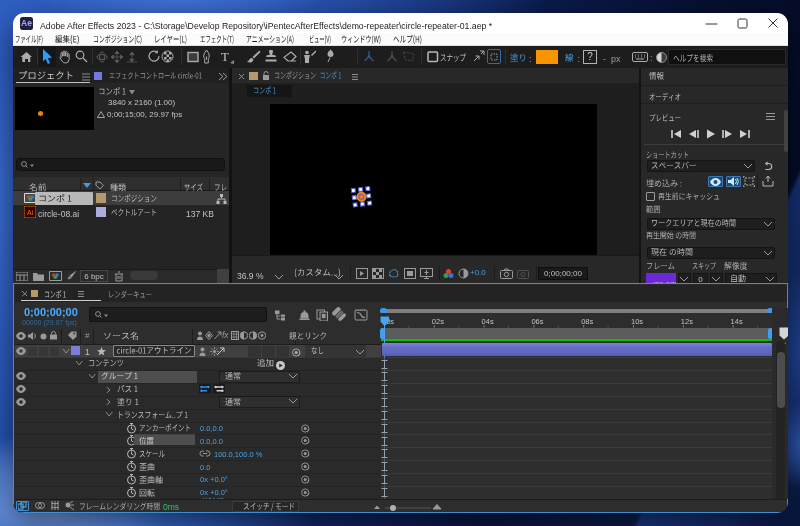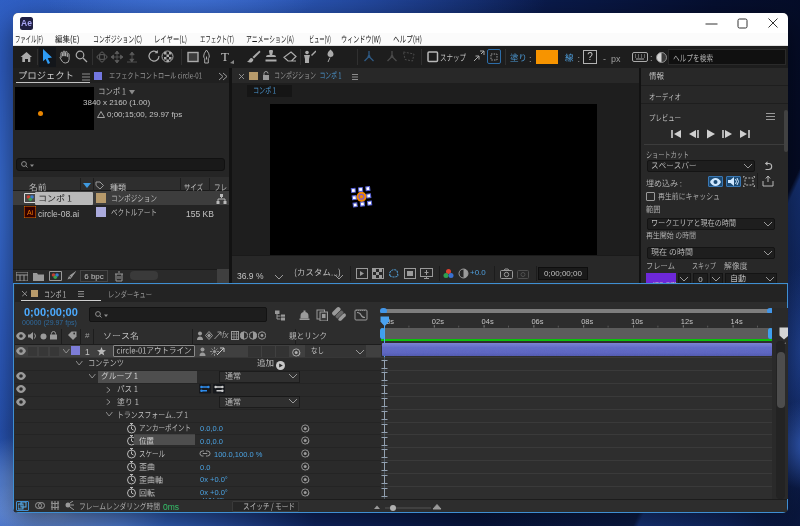--- a/index.html
+++ b/index.html
@@ -9,26 +9,27 @@
 radial-gradient(70px 60px at 810px 445px, rgba(65,115,225,.75), rgba(65,115,225,0) 75%),
 radial-gradient(55px 110px at 802px 350px, rgba(50,95,195,.45), rgba(50,95,195,0) 75%),
 radial-gradient(200px 90px at 180px -20px, rgba(90,140,240,.5), rgba(90,140,240,0) 72%),
 linear-gradient(115deg, rgba(0,0,0,0) 84%, rgba(35,80,180,.55) 84.5%, rgba(25,60,150,.45) 93%, rgba(10,25,70,.6) 99%),
 radial-gradient(260px 160px at 120px 526px, rgba(70,130,235,.8), rgba(70,130,235,0) 75%),
 radial-gradient(420px 300px at -40px 200px, #3a6fd4 0%, #2f5ec4 45%, rgba(47,94,196,0) 78%),
 radial-gradient(500px 380px at 180px -60px, #3466cc 0%, rgba(40,80,190,0) 75%),
 radial-gradient(360px 260px at 690px 420px, rgba(40,90,200,.5), rgba(40,90,200,0) 70%),
 linear-gradient(100deg, #2c5cc0 0%, #1d3f96 28%, #122a6e 45%, #0a1a4a 62%, #060f30 80%, #040a20 100%);
 }
-.win{position:absolute;left:13px;top:13px;width:775px;height:500px;border-radius:5px;overflow:hidden;background:#121212;box-shadow:0 10px 30px rgba(0,0,0,.55)}
+.win{position:absolute;left:13px;top:13px;width:775px;height:500px;border-radius:11px;overflow:hidden;background:#121212;box-shadow:0 10px 30px rgba(0,0,0,.55)}
 div{line-height:1}
 </style></head><body>
 <div class="win">
     <div style="position:absolute;left:0px;top:0px;width:775px;height:20px;background:#ffffff"></div>
 <div style="position:absolute;left:7px;top:3.5px;width:13px;height:13px;background:#1f1f41;border-radius:2.5px;color:#a8a5f5;font-size:8.5px;font-weight:bold;text-align:center;line-height:13px">Ae</div>
+<div style="position:absolute;left:27px;top:9.3px;font-size:8.7px;color:#1c1c1c;font-weight:normal;white-space:pre;line-height:1;">Adobe After Effects 2023 - C:\Storage\Develop Repository\iPentecAfterEffects\demo-repeater\circle-repeater-01.aep *</div>
 <svg style="position:absolute;left:692px;top:7px;" width="13" height="8" viewBox="0 0 13 8">
       <path d="M.5 4h12" stroke="#333" stroke-width="1" fill="none"></path>
     </svg>
 <svg style="position:absolute;left:724px;top:5px;" width="11" height="11" viewBox="0 0 11 11">
       <rect x="1" y="1" width="9" height="9" rx="1.5" stroke="#333" fill="none"></rect>
     </svg>
 <svg style="position:absolute;left:755px;top:5px;" width="10" height="10" viewBox="0 0 10 10">
       <path d="M.5 .5 9.5 9.5M9.5 .5 .5 9.5" stroke="#333" stroke-width="1" fill="none"></path>
     </svg>
 <div style="position:absolute;left:0px;top:20px;width:775px;height:13px;background:#fbfbfb;border-bottom:1px solid #e2e2e2"></div>
@@ -150,21 +151,21 @@
     </svg>
 <div style="position:absolute;left:80.5px;top:59px;width:8px;height:8px;background:#7377e0"></div>
 <svg style="position:absolute;left:205px;top:59px;" width="10" height="9" viewBox="0 0 10 9">
       <path d="M1 1 5 4.5 1 8M5 1 9 4.5 5 8" stroke="#9a9a9a" fill="none"></path>
     </svg>
 <div style="position:absolute;left:2px;top:74px;width:79px;height:43px;background:#000"></div>
 <div style="position:absolute;left:24.5px;top:98px;width:5px;height:5px;border-radius:50%;background:#e88500"></div>
 <svg style="position:absolute;left:116px;top:76.5px;" width="7" height="5" viewBox="0 0 7 5">
       <path d="M0 0h6L3 4.5Z" fill="#8a8a8a"></path>
     </svg>
-<div style="position:absolute;left:70px;top:86px;font-size:8px;color:#c3c3c3;font-weight:normal;white-space:pre;line-height:1;">3840 x 2160 (1.00)</div>
+<div style="position:absolute;left:95px;top:86px;font-size:8px;color:#c3c3c3;font-weight:normal;white-space:pre;line-height:1;">3840 x 2160 (1.00)</div>
 <svg style="position:absolute;left:84px;top:98px;" width="8" height="7" viewBox="0 0 8 7">
       <path d="M4 .5 7.5 6.5H.5Z" stroke="#b0b0b0" fill="none" stroke-width=".9"></path>
     </svg>
 <div style="position:absolute;left:94px;top:97.5px;font-size:8px;color:#c3c3c3;font-weight:normal;white-space:pre;line-height:1;">0;00;15;00, 29.97 fps</div>
 <div style="position:absolute;left:3px;top:145px;width:209px;height:13px;background:#191919;border:1px solid #111;border-radius:3px"></div>
 <svg style="position:absolute;left:8px;top:148px;" width="14" height="8" viewBox="0 0 14 8">
       <circle cx="3" cy="3" r="2.4" stroke="#8e8e8e" fill="none"></circle>
       <path d="M4.8 4.8 6.5 6.5" stroke="#8e8e8e"></path>
       <path d="M9 3.5h4l-2 2.5Z" fill="#8e8e8e"></path>
     </svg>
@@ -195,21 +196,21 @@
       <rect x="4" y="0" width="3" height="3" fill="#b8b8b8"></rect>
       <rect x="0.5" y="7" width="3" height="3" fill="#b8b8b8"></rect>
       <rect x="7.5" y="7" width="3" height="3" fill="#b8b8b8"></rect>
     </svg>
 <svg style="position:absolute;left:11px;top:193px;" width="12" height="12" viewBox="0 0 12 12">
       <rect width="12" height="12" rx="1.5" fill="#300" stroke="#e87500" stroke-width="1"></rect>
       <text x="6" y="9" font-size="7" fill="#e87500" text-anchor="middle" font-family="Liberation Sans">Ai</text>
     </svg>
 <div style="position:absolute;left:25px;top:197px;font-size:8.5px;color:#c3c3c3;font-weight:normal;white-space:pre;line-height:1;">circle-08.ai</div>
 <div style="position:absolute;left:83px;top:194px;width:10px;height:10px;background:#ababdd"></div>
-<div style="position:absolute;left:173px;top:197px;font-size:8.5px;color:#c3c3c3;font-weight:normal;white-space:pre;line-height:1;">155 KB</div>
+<div style="position:absolute;left:173px;top:197px;font-size:8.5px;color:#c3c3c3;font-weight:normal;white-space:pre;line-height:1;">137 KB</div>
 <div style="position:absolute;left:0px;top:256px;width:216px;height:14px;background:#2a2a2a;border-top:1px solid #1a1a1a"></div>
 <svg style="position:absolute;left:3px;top:259px;" width="12" height="9" viewBox="0 0 12 9">
       <rect x="0" y="0" width="12" height="9" stroke="#9a9a9a" fill="none"></rect>
       <path d="M0 3h12M4 3v6M8 3v6" stroke="#9a9a9a"></path>
     </svg>
 <svg style="position:absolute;left:20px;top:259px;" width="11" height="9" viewBox="0 0 11 9">
       <path d="M0 9V1h4l1 1.5h6V9Z" fill="#9a9a9a"></path>
     </svg>
 <svg style="position:absolute;left:36px;top:258px;" width="13" height="10" viewBox="0 0 13 10">
       <rect x="0" y="0" width="13" height="10" rx="1" fill="#9a9a9a"></rect>

